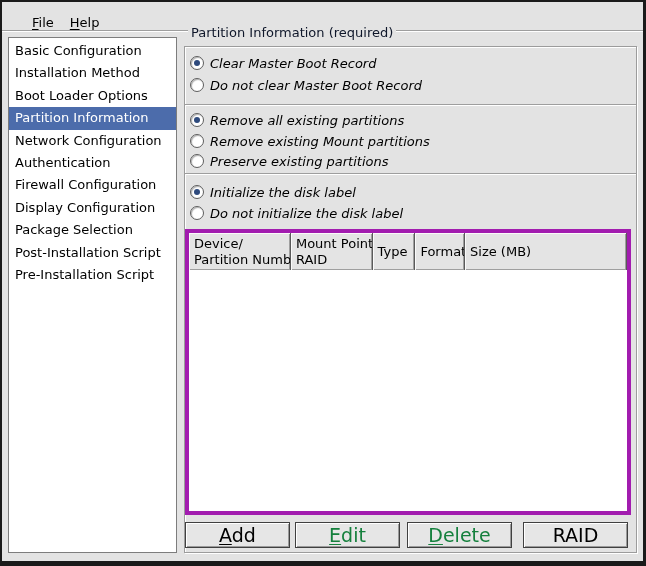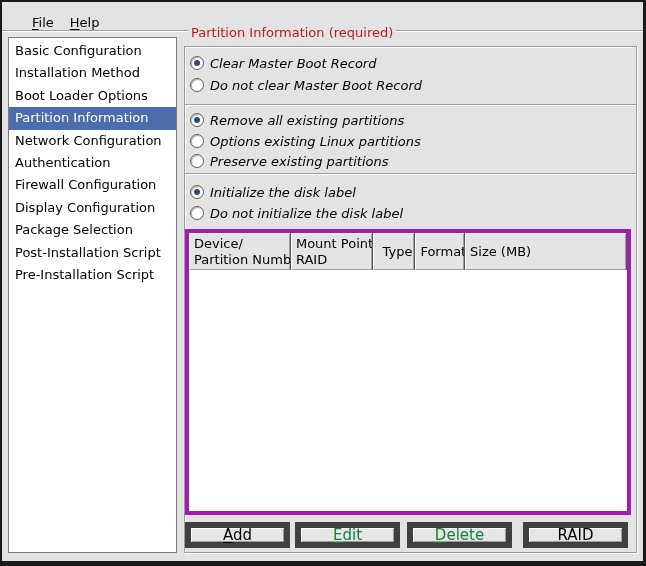--- a/index.html
+++ b/index.html
@@ -21,21 +21,21 @@
   
   .sidebar { position:absolute; left:8px; top:37px; width:169px; height:516px;
     background:#ffffff; border:1px solid #7d7d7d; padding-top:2px; }
   .srow { height:22.4px; line-height:22.4px; padding-left:6px; white-space:nowrap; cursor:default; }
   .srow.selected { background:#4c6cab; color:#ffffff; }
 
   
   .frame { position:absolute; left:184px; top:46px; width:453px; height:507px;
     border:1px solid #9c9c9c; box-shadow: 1px 1px 0 #ffffff, inset 1px 1px 0 #ffffff; }
   .frame-label { position:absolute; left:188px; top:25px; background:#e3e3e3;
-    padding:0 3px; color:#b91c1c; }
+    padding:0 3px; color:#0f172a; }
 
   
   .radio-row { position:absolute; left:190px; height:18px; display:flex; align-items:center; cursor:default; }
   .radio { width:14px; height:14px; border-radius:50%; background:#ffffff;
     border:1px solid #5e5e5e; box-shadow: inset 1px 1px 1px rgba(0,0,0,0.3);
     display:inline-flex; align-items:center; justify-content:center; flex:0 0 auto; }
   .radio.selected::after { content:""; width:6px; height:6px; border-radius:50%; background:#2e4a7d; }
   .radio-row .rlabel { margin-left:6px; white-space:nowrap;font-style:italic; }
 
   .hsep { position:absolute; left:185px; width:451px; height:2px;
@@ -43,29 +43,29 @@
 
   
   .table-wrap { position:absolute; left:185px; top:229px; width:446px; height:286px;
     background:#ef4444; border:4px solid #a21caf; }
   .thead { display:flex; height:37px; }
   .th { background:#e4e4e4; border-right:1px solid #5a5a5a;
     box-shadow: inset 1px 1px 0 #fafafa, inset -1px -1px 0 #9f9f9f;
     padding:2px 2px 2px 5px; display:flex; flex-direction:column; justify-content:center;
     line-height:16px; white-space:nowrap; overflow:hidden; cursor:default; }
   .th span { display:block; }
-  .th.c0 { width:105px; } .th.c1 { width:84px; } .th.c2 { width:44px;text-align:right; }
+  .th.c0 { width:105px; } .th.c1 { width:84px; } .th.c2 { width:44px; }
   .th.c3 { width:51px; } .th.c4 { width:167px; }
   .tbody { position:absolute; left:0; top:37px; right:0; bottom:0; background:#ffffff; }
 
   
   .btn { position:absolute; top:522px; width:105px; height:26px;
-    background:#e6e6e6; border:6px solid #404040;
+    background:#e6e6e6; border:1px solid #404040;
     box-shadow: inset 1px 1px 0 #ffffff, inset -1px -1px 0 #9a9a9a;
-    display:flex; align-items:center; justify-content:center; cursor:default; font-size:15px; }
+    display:flex; align-items:center; justify-content:center; cursor:default; font-size:19px; }
   .btn.disabled { color:#15803d; }
 </style>
 </head>
 <body>
 
 <div class="window">
 
   <div class="menubar">
     <div class="menu-item"><span class="mnemonic">F</span><span>ile</span></div>
     <div class="menu-item"><span class="mnemonic">H</span><span>elp</span></div>
@@ -99,21 +99,21 @@
   </div>
 
   <div class="hsep" style="top:104px"></div>
 
   <div class="radio-row" style="top:111px">
     <span class="radio selected"></span>
     <span class="rlabel">Remove all existing partitions</span>
   </div>
   <div class="radio-row" style="top:132px">
     <span class="radio"></span>
-    <span class="rlabel">Options existing Linux partitions</span>
+    <span class="rlabel">Remove existing Mount partitions</span>
   </div>
   <div class="radio-row" style="top:152px">
     <span class="radio"></span>
     <span class="rlabel">Preserve existing partitions</span>
   </div>
 
   <div class="hsep" style="top:173px"></div>
 
   <div class="radio-row" style="top:183px">
     <span class="radio selected"></span>

